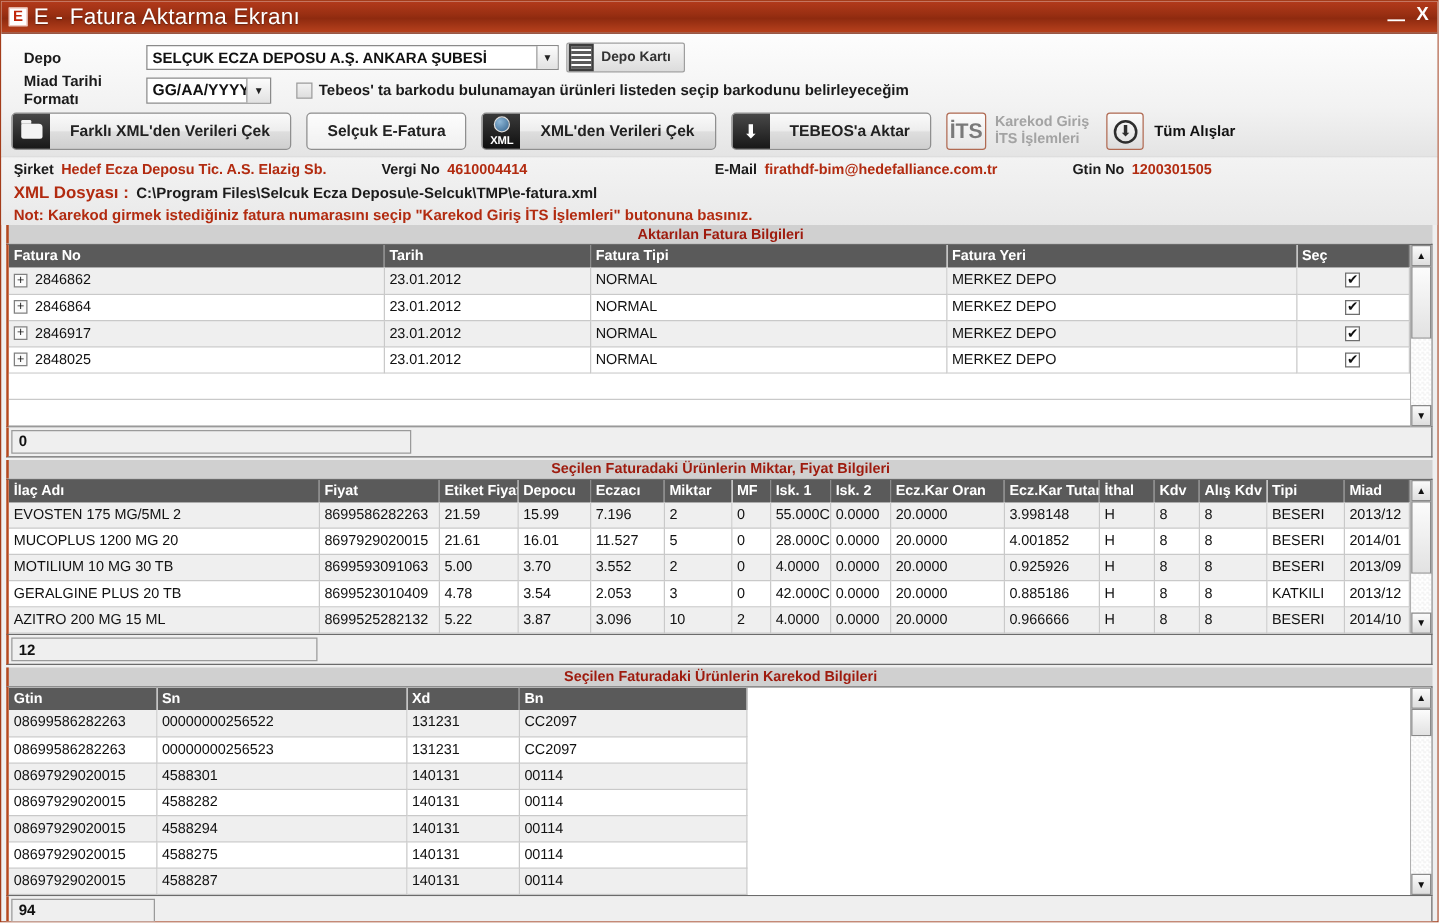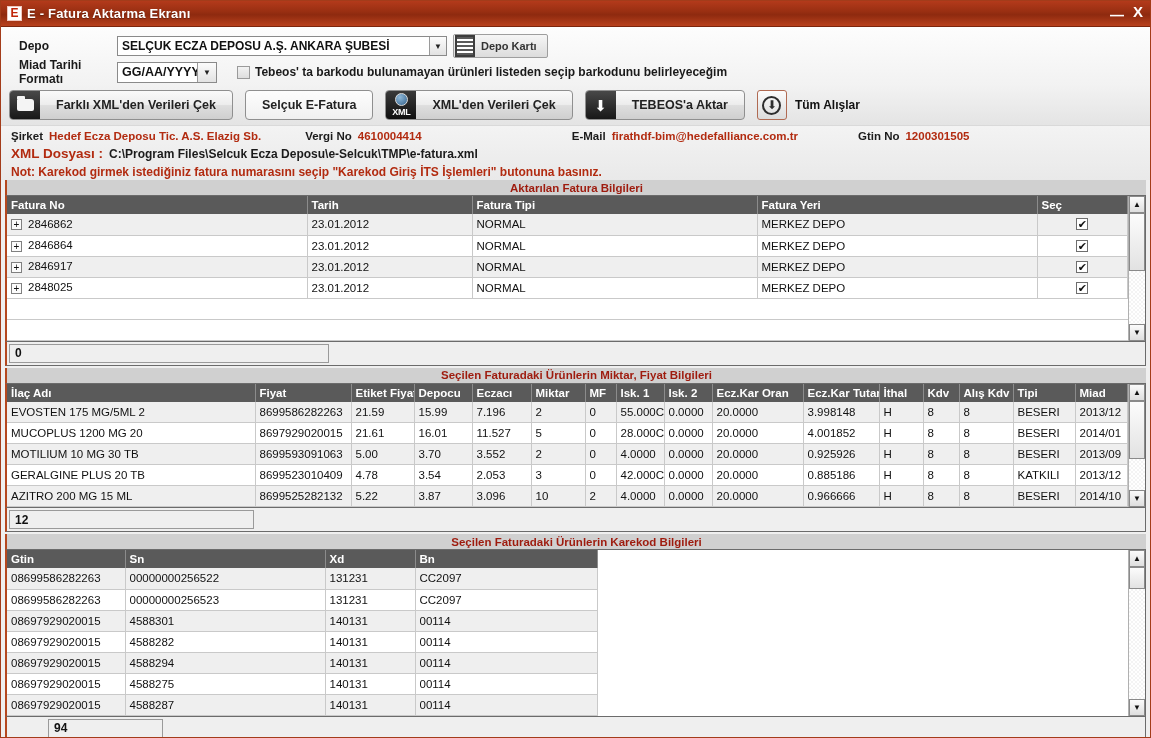--- a/index.html
+++ b/index.html
@@ -30,21 +30,21 @@
     background: #ffffff;
     border: 1px solid #f0c9c0;
     color: #c0260a;
     font-size: 12px; font-weight: bold;
     line-height: 13px; text-align: center;
     font-family: "Liberation Sans", sans-serif;
     margin-right: 5px;
     flex: none;
   }
   .title-text {
-    color: #ffffff; font-size: 13px; font-weight: bold;
+    color: #ffffff; font-size: 18px; font-weight: normal;
     letter-spacing: .2px;
     text-shadow: 0 1px 1px rgba(0,0,0,.35);
   }
   .win-buttons {
     position: absolute; right: 4px; top: 2px;
     display: flex; align-items: flex-end; gap: 3px;
   }
   .win-btn {
     color: #ffffff; font-weight: bold; font-size: 15px;
     line-height: 18px; padding: 0 3px; cursor: default;
@@ -260,21 +260,21 @@
     border-left: 2px solid #b5481f;
     height: 24px; padding: 2px;
   }
   .total-box {
     height: 19px; background: #efefef; border: 1px solid #9a9a9a;
     font-size: 12px; font-weight: bold; color: #111;
     display:flex; align-items:center; padding-left: 5px;
   }
   .tb-w1 { width: 320px; }
   .tb-w2 { width: 245px; }
-  .tb-w3 { width: 115px; margin-left: 39px; }
+  .tb-w3 { width: 115px; }
   .total-rest { flex:1; }
 
   .empty-rows { background:#fff; }
   .empty-row { height: 21px; border-bottom: 1px solid #c9c9c9; }
 </style>
 </head>
 <body>
 
 <div id="app">
 
@@ -328,20 +328,27 @@
           <span class="globe"></span>
           <span class="xml-txt">XML</span>
         </span>
         <span class="lab">XML'den Verileri Çek</span>
       </div>
       <div class="abtn">
         <span class="abtn-icon">
             <span class="dl-glyph">⬇</span>
           </span>
         <span class="lab">TEBEOS'a Aktar</span>
+      </div>
+      <div class="its-block">
+        <span class="its-icon">İTS</span>
+        <span class="its-text">
+          <span>Karekod Giriş</span><br>
+          <span>İTS İşlemleri</span>
+        </span>
       </div>
       <div class="tum-block">
         <span class="tum-icon">
             <span class="circle-dl">⬇</span>
           </span>
         <span class="tum-text">Tüm Alışlar</span>
       </div>
     </div>
   </div>
 

